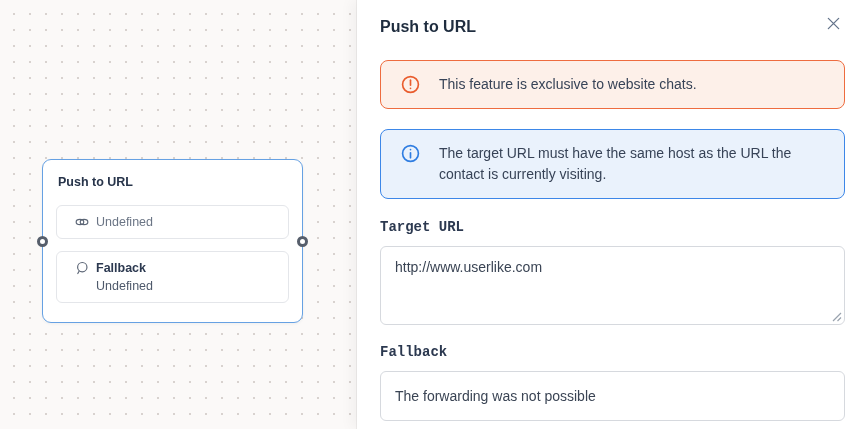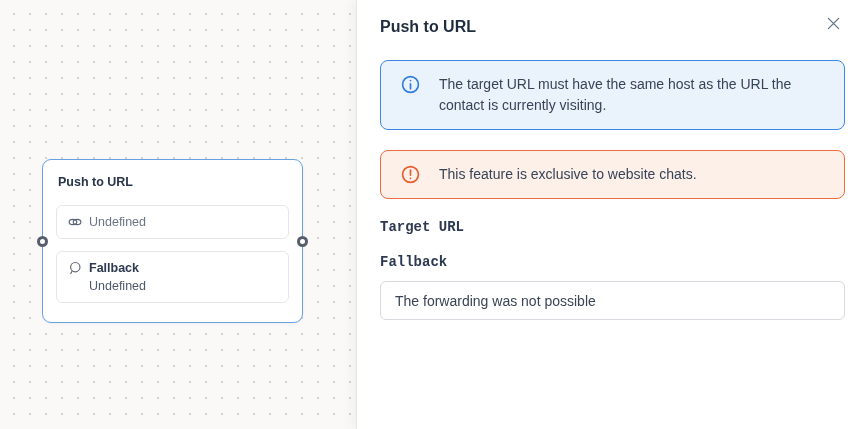--- a/index.html
+++ b/index.html
@@ -33,21 +33,21 @@
   .node-title {
     font-size: 12.5px;
     font-weight: bold;
     color: #27344a;
     margin: 2px 0 16px 2px;
   }
   .node-box {
     border: 1px solid #e4e6ea;
     border-radius: 6px;
     background: #fff;
-    padding: 7px 10px;
+    padding: 7px 17px;
     display: flex;
     align-items: flex-start;
     margin-bottom: 12px;
   }
   .node-box .nb-icon {
     flex: 0 0 14px;
     width: 14px; height: 14px;
     margin: 2px 7px 0 1px;
     color: #5b6575;
   }
@@ -133,21 +133,21 @@
   }
   .resize-grip {
     position: absolute;
     right: 3px; bottom: 3px;
     width: 10px; height: 10px;
     pointer-events: none;
     color: #9aa3ae;
   }
   input.field-input {
     display: block;
-    width: 465px; height: 39px;
+    width: 465px; height: 50px;
     border: 1px solid #d6d9de;
     border-radius: 6px;
     padding: 0 14px;
     font-family: "Liberation Sans", "DejaVu Sans", sans-serif;
     font-size: 14px;
     color: #3a4454;
     outline: none;
   }
   svg { display: block; }
 </style>
@@ -189,41 +189,49 @@
 <div class="panel">
   <div class="panel-header">
     <div class="panel-title">Push to URL</div>
     <button class="close-btn">
       <span>
         <svg viewBox="0 0 16 16" width="15" height="15" fill="none" stroke="currentColor" stroke-width="1.4" stroke-linecap="round">
           <path d="M2.5 2.5 L13.5 13.5 M13.5 2.5 L2.5 13.5"></path>
         </svg>
       </span>
     </button>
+  </div>
+
+  <div class="alert alert-warning">
+    <span class="alert-icon">
+      <svg viewBox="0 0 24 24" width="19" height="19" fill="none" stroke="currentColor" stroke-width="2.1" stroke-linecap="round">
+        <circle cx="12" cy="12" r="10"></circle>
+        <path d="M12 6.5 L12 13"></path>
+        <path d="M12 16.8 L12 17"></path>
+      </svg>
+    </span>
+    <span class="alert-text">This feature is exclusive to website chats.</span>
   </div>
 
   <div class="alert alert-info">
     <span class="alert-icon">
       <svg viewBox="0 0 24 24" width="19" height="19" fill="none" stroke="currentColor" stroke-width="2.1" stroke-linecap="round">
         <circle cx="12" cy="12" r="10"></circle>
         <path d="M12 11 L12 17.5"></path>
         <path d="M12 7 L12 7.2"></path>
       </svg>
     </span>
     <span class="alert-text">The target URL must have the same host as the URL the contact is currently visiting.</span>
   </div>
 
-  <div class="alert alert-warning">
-    <span class="alert-icon">
-      <svg viewBox="0 0 24 24" width="19" height="19" fill="none" stroke="currentColor" stroke-width="2.1" stroke-linecap="round">
-        <circle cx="12" cy="12" r="10"></circle>
-        <path d="M12 6.5 L12 13"></path>
-        <path d="M12 16.8 L12 17"></path>
+  <div class="field-label">Target URL</div>
+  <div class="textarea-wrap">
+    <textarea class="field-textarea" style="">http://www.userlike.com</textarea>
+    <span class="resize-grip">
+      <svg viewBox="0 0 10 10" width="10" height="10" stroke="currentColor" stroke-width="1.2">
+        <path d="M9 1 L1 9 M9 5.5 L5.5 9"></path>
       </svg>
     </span>
-    <span class="alert-text">This feature is exclusive to website chats.</span>
-  </div>
-
-  <div class="field-label">Target URL</div>
+  </div>
 
   <div class="field-label">Fallback</div>
   <input class="field-input" type="text" value="The forwarding was not possible" style="">
 </div>
 
 </body></html>

